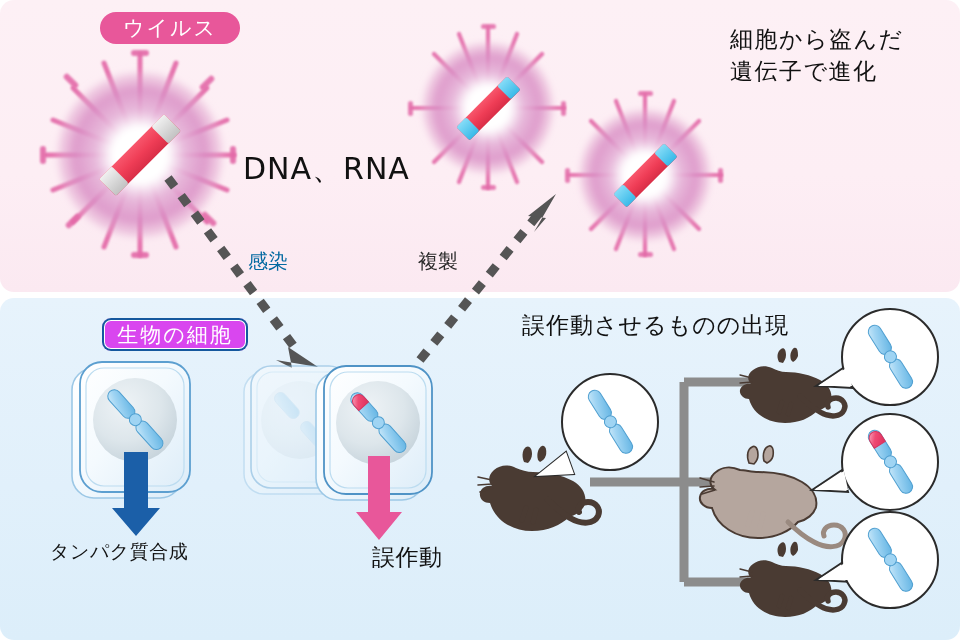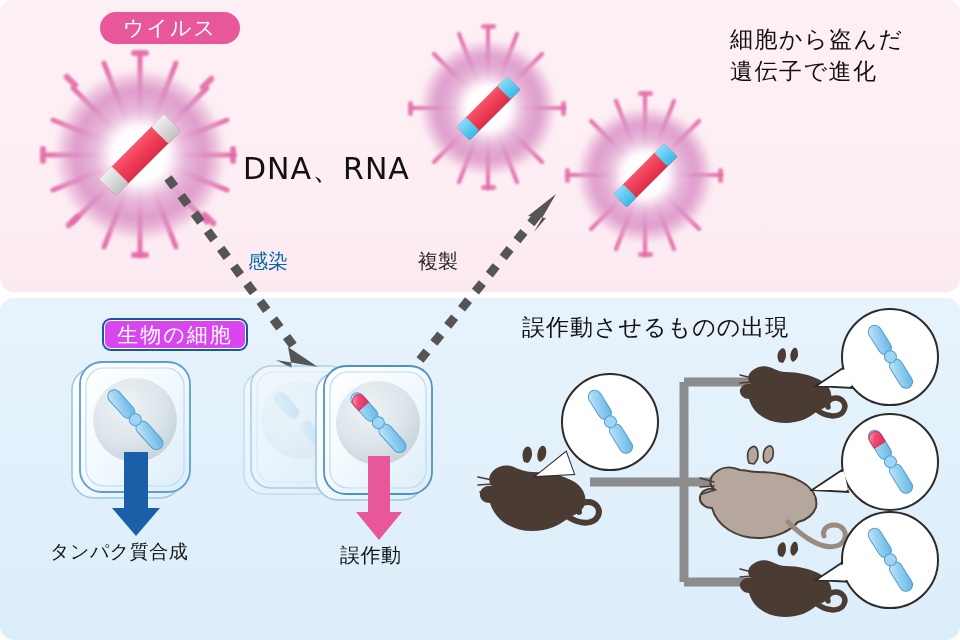--- a/index.html
+++ b/index.html
@@ -21,23 +21,23 @@
       background:#e8579a;}
   #badge-cell{left:58px;top:318px;width:146px;height:33px;border-radius:9px;
       background:#d946ef;box-shadow:inset 0 0 0 2px #15589e, inset 0 0 0 3px #ffffff;margin-left:44px;}
 
   
   .txt{position:absolute;color:#111111;white-space:pre;line-height:1.38;}
   #txt-dnarna{left:200px;top:148px;font-size:30px;letter-spacing:1px;margin-left:43px;}
   #txt-evolve{left:730px;top:24px;font-size:23px;letter-spacing:1.5px;}
   #txt-infect{left:248px;top:248px;font-size:20px;color:#0369a1;}
   #txt-copy{left:418px;top:248px;font-size:20px;color:#2b2b2b;}
-  #txt-appear{left:522px;top:312px;font-size:23px;letter-spacing:1px;}
+  #txt-appear{left:522px;top:312px;font-size:23px;letter-spacing:1px;font-family:Liberation Mono, monospace;}
   #txt-protein{left:50px;top:538px;font-size:19px;letter-spacing:.5px;}
-  #txt-malfunc{left:340px;top:542px;font-size:20px;letter-spacing:.5px;text-align:center;}
+  #txt-malfunc{left:372px;top:542px;font-size:23px;letter-spacing:.5px;text-align:center;}
 
   
   .layer{position:absolute;left:0;top:0;width:960px;height:640px;
          pointer-events:none;}
 </style>
 </head>
 <body>
 
 <div id="stage">
 

